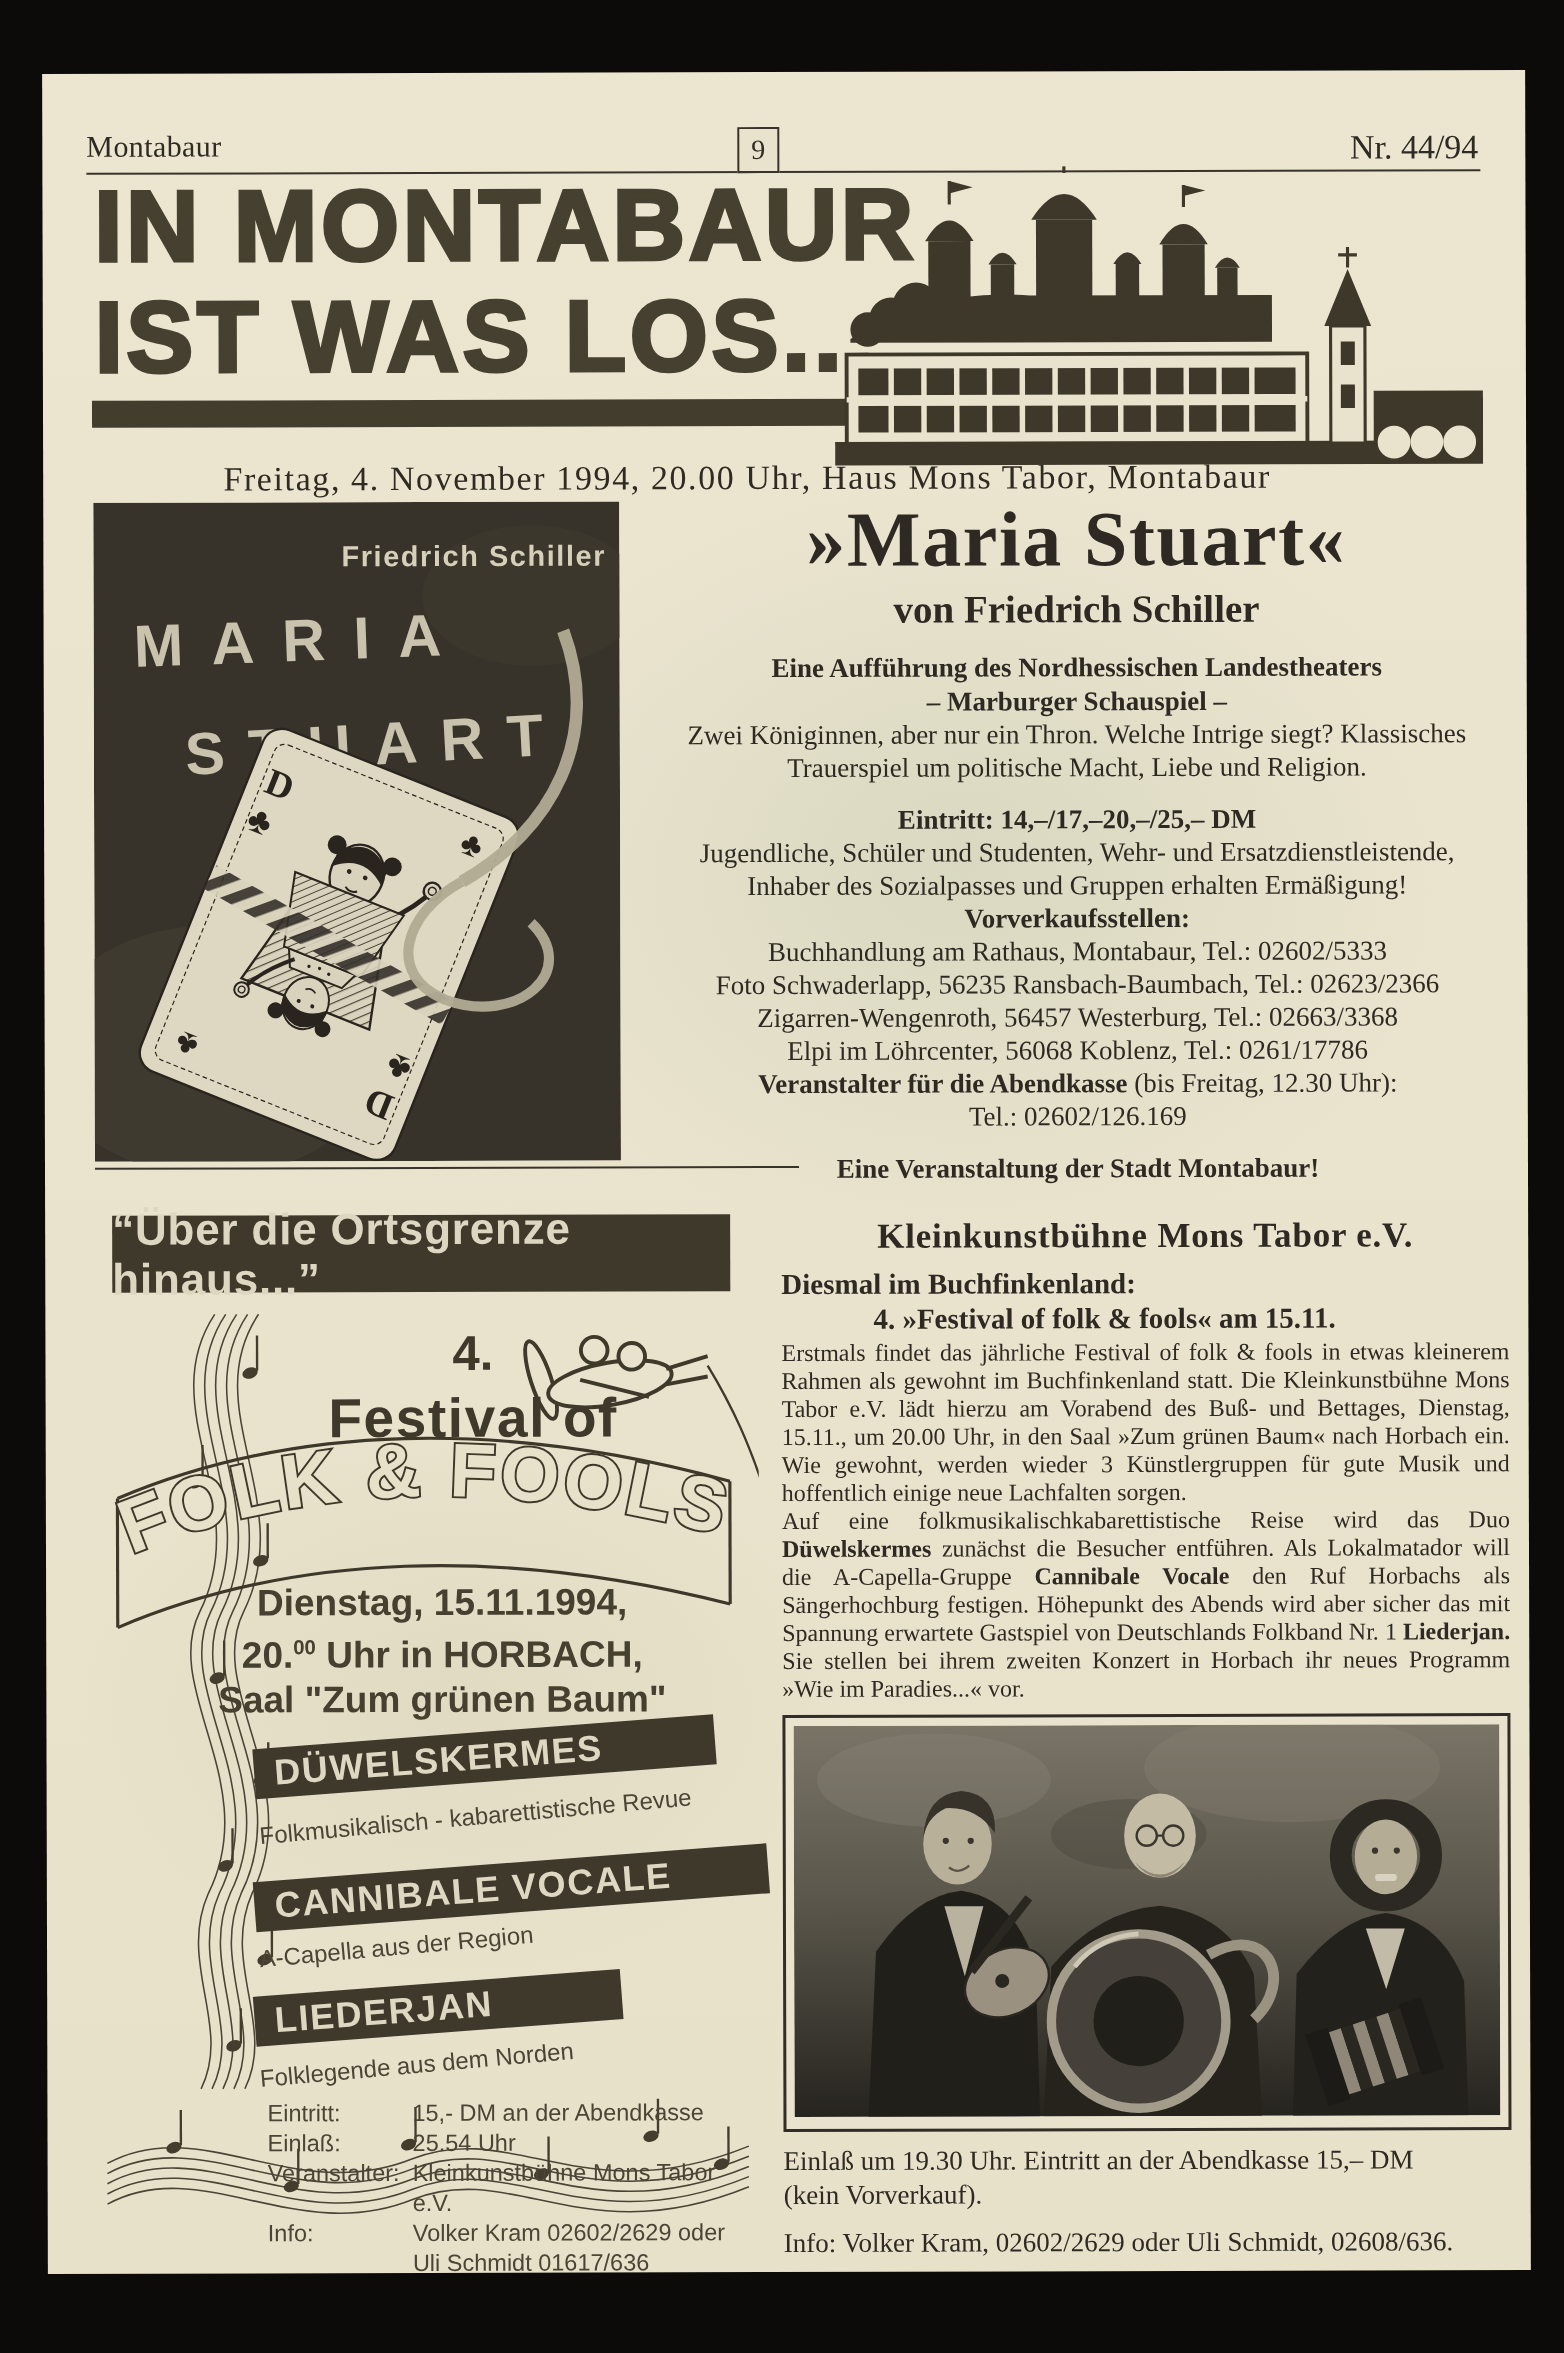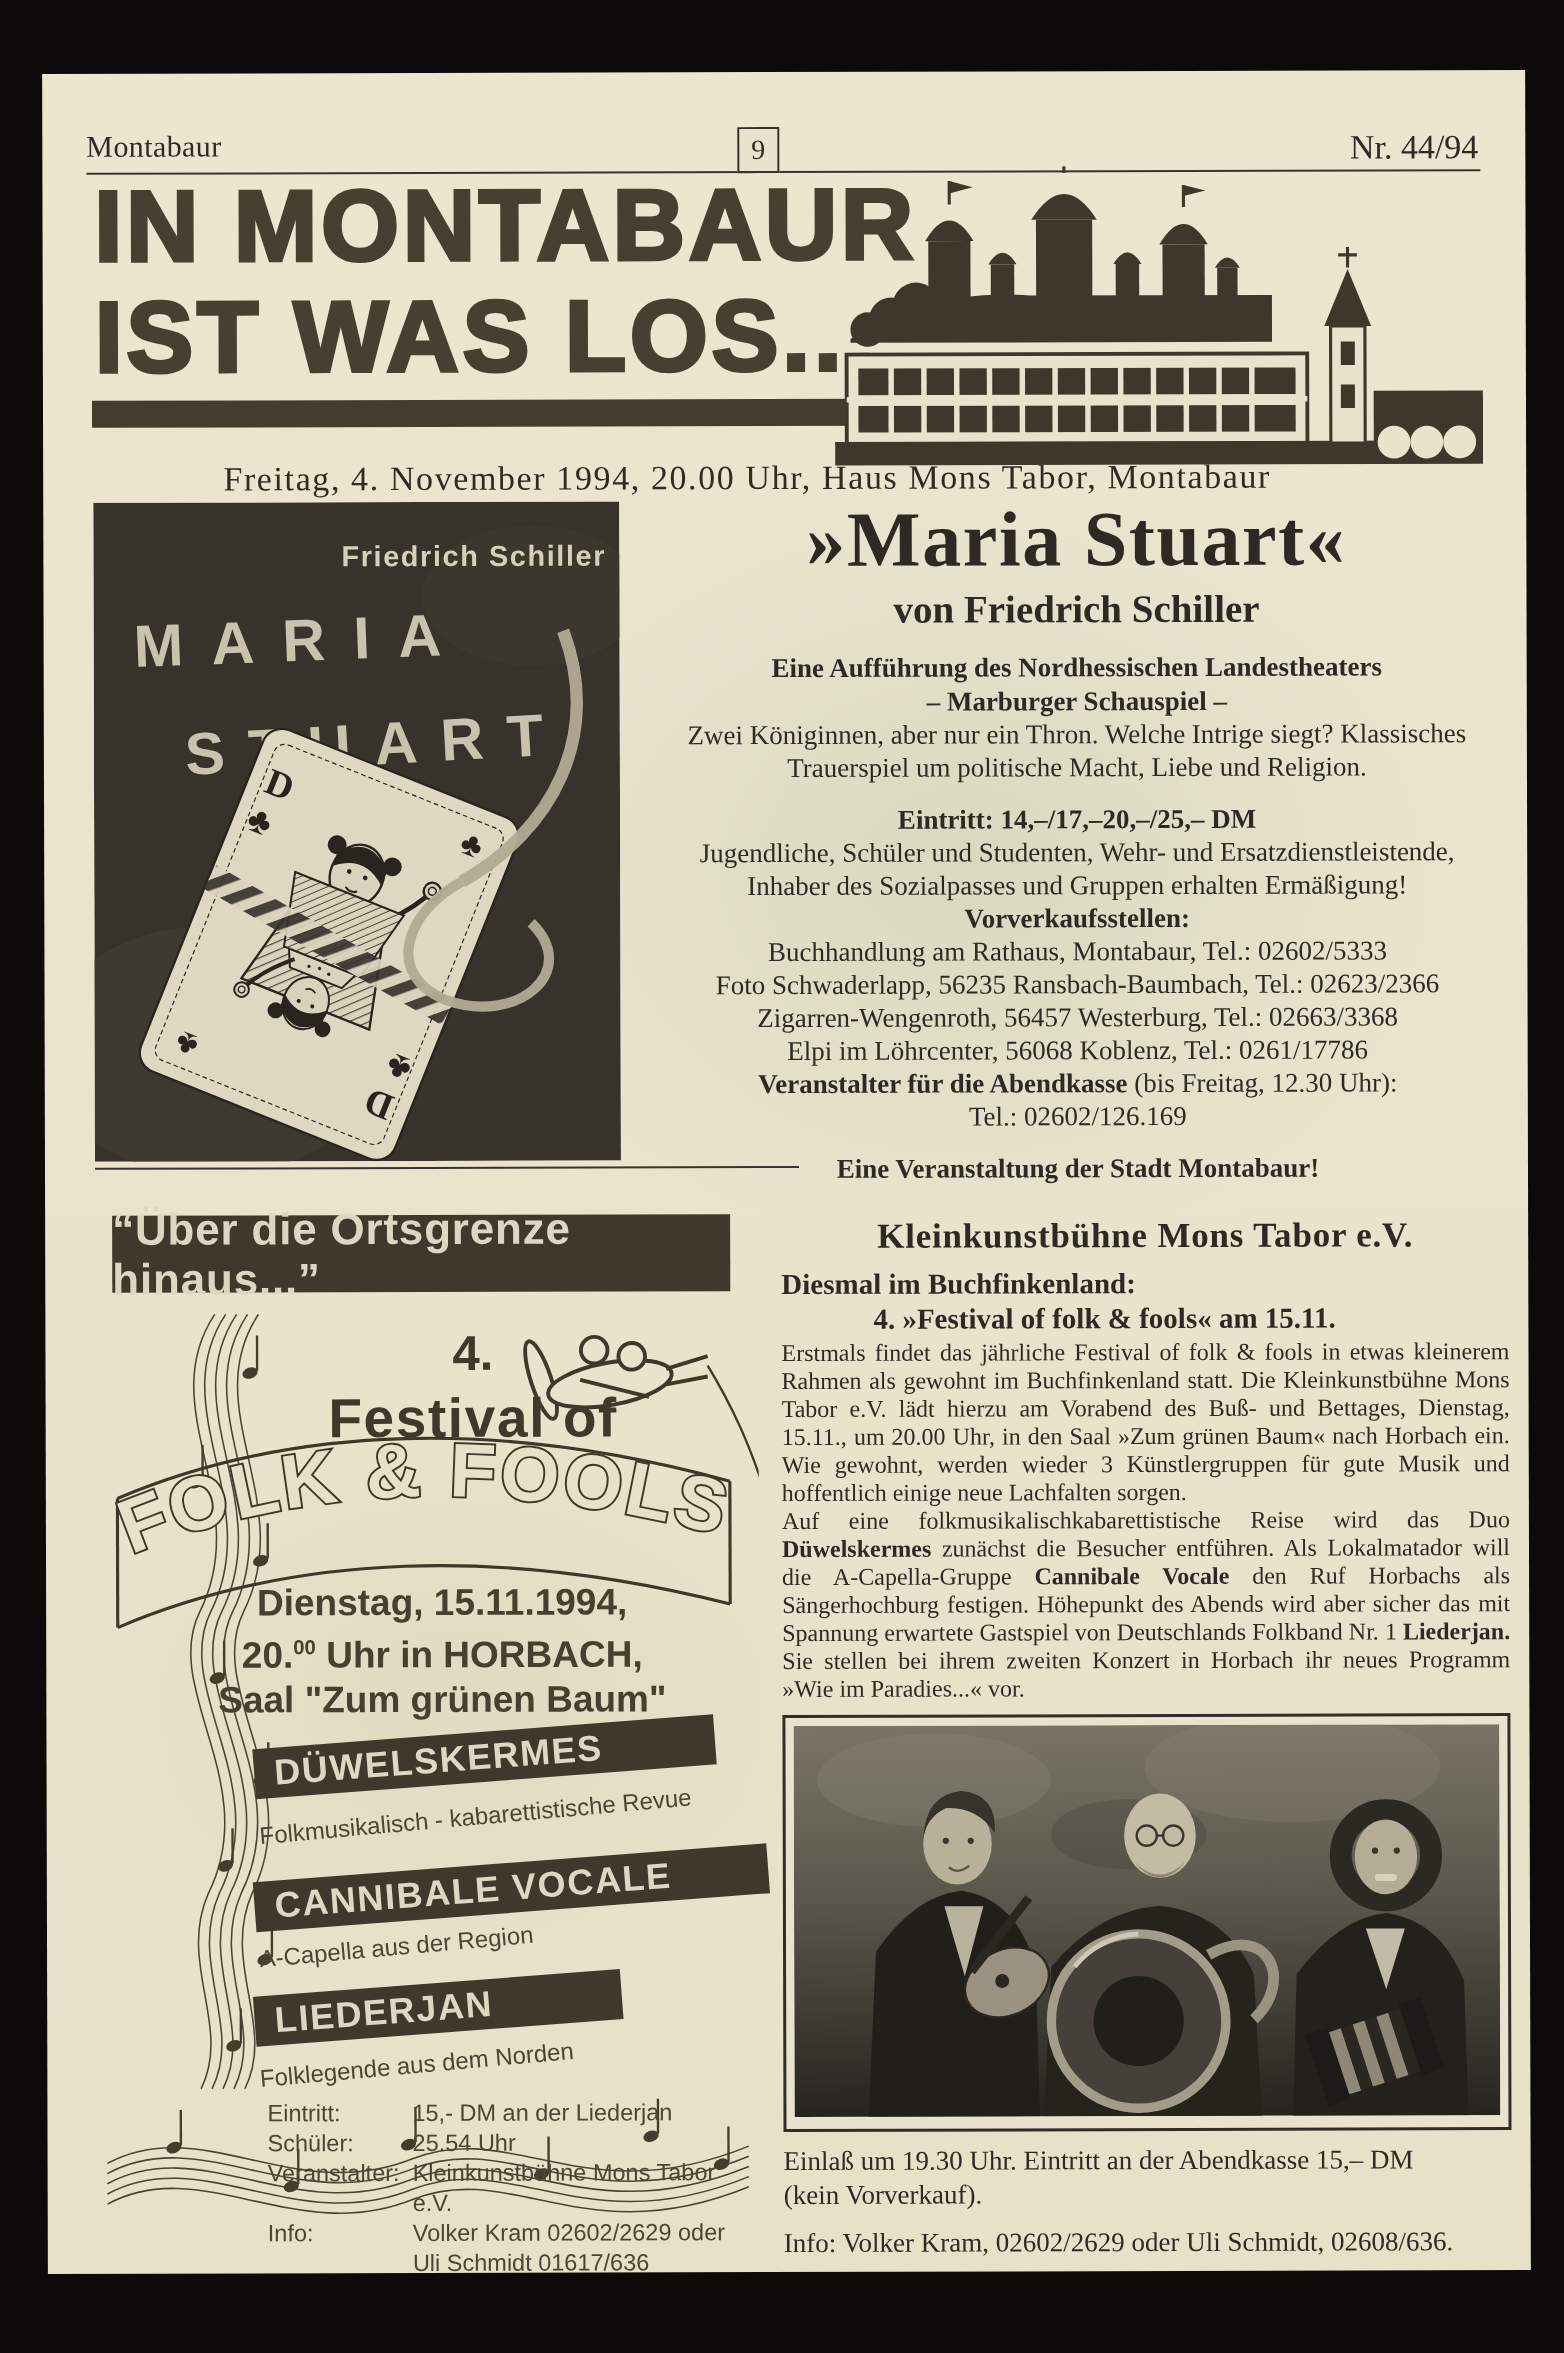--- a/index.html
+++ b/index.html
@@ -314,24 +314,24 @@
     </div>
     <div class="actbar bar1">DÜWELSKERMES</div>
     <div class="actsub sub1">Folkmusikalisch  - kabarettistische Revue</div>
     <div class="actbar bar2">CANNIBALE VOCALE</div>
     <div class="actsub sub2">A-Capella aus der Region</div>
     <div class="actbar bar3">LIEDERJAN</div>
     <div class="actsub sub3">Folklegende aus dem Norden</div>
     <div class="info">
       <div class="info-row">
           <span class="info-label">Eintritt:</span>
-          <span>15,- DM an der Liederjan</span>
+          <span>15,- DM an der Abendkasse</span>
         </div>
       <div class="info-row">
-          <span class="info-label">Schüler:</span>
+          <span class="info-label">Einlaß:</span>
           <span>25.54 Uhr</span>
         </div>
       <div class="info-row">
           <span class="info-label">Veranstalter:</span>
           <span>Kleinkunstbühne Mons Tabor e.V.</span>
         </div>
       <div class="info-row">
           <span class="info-label">Info:</span>
           <span>Volker Kram 02602/2629 oder</span>
         </div>

